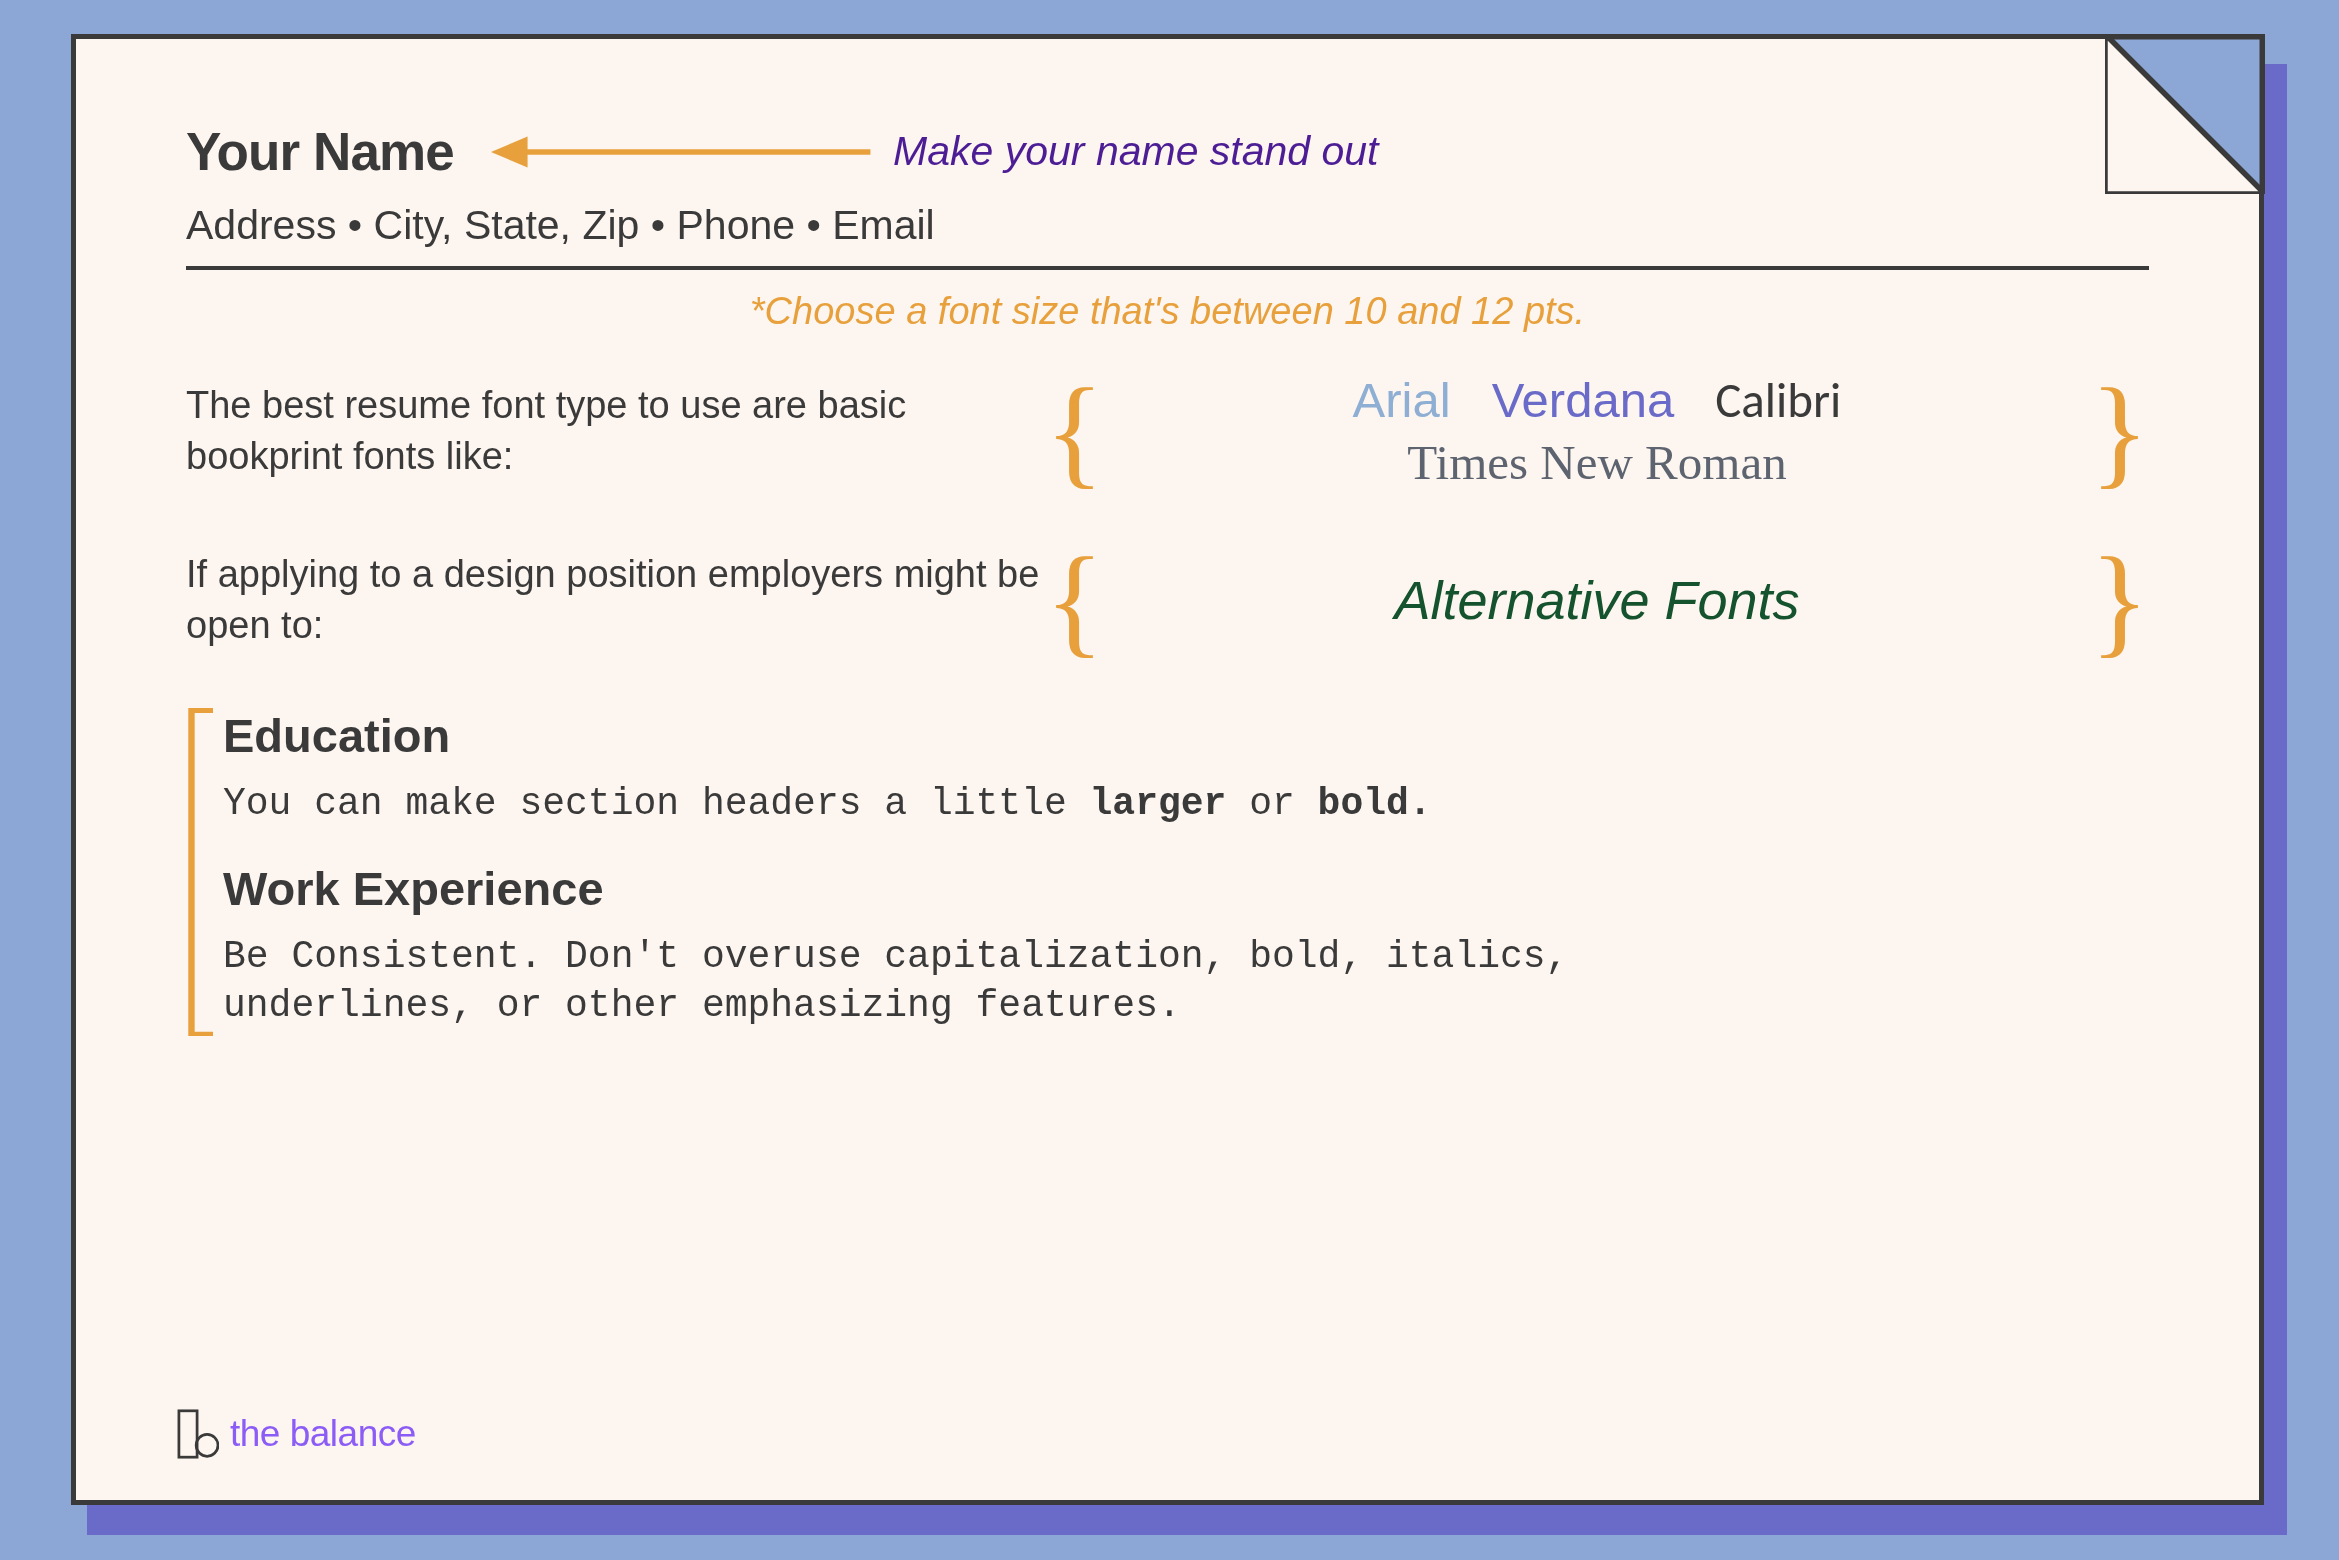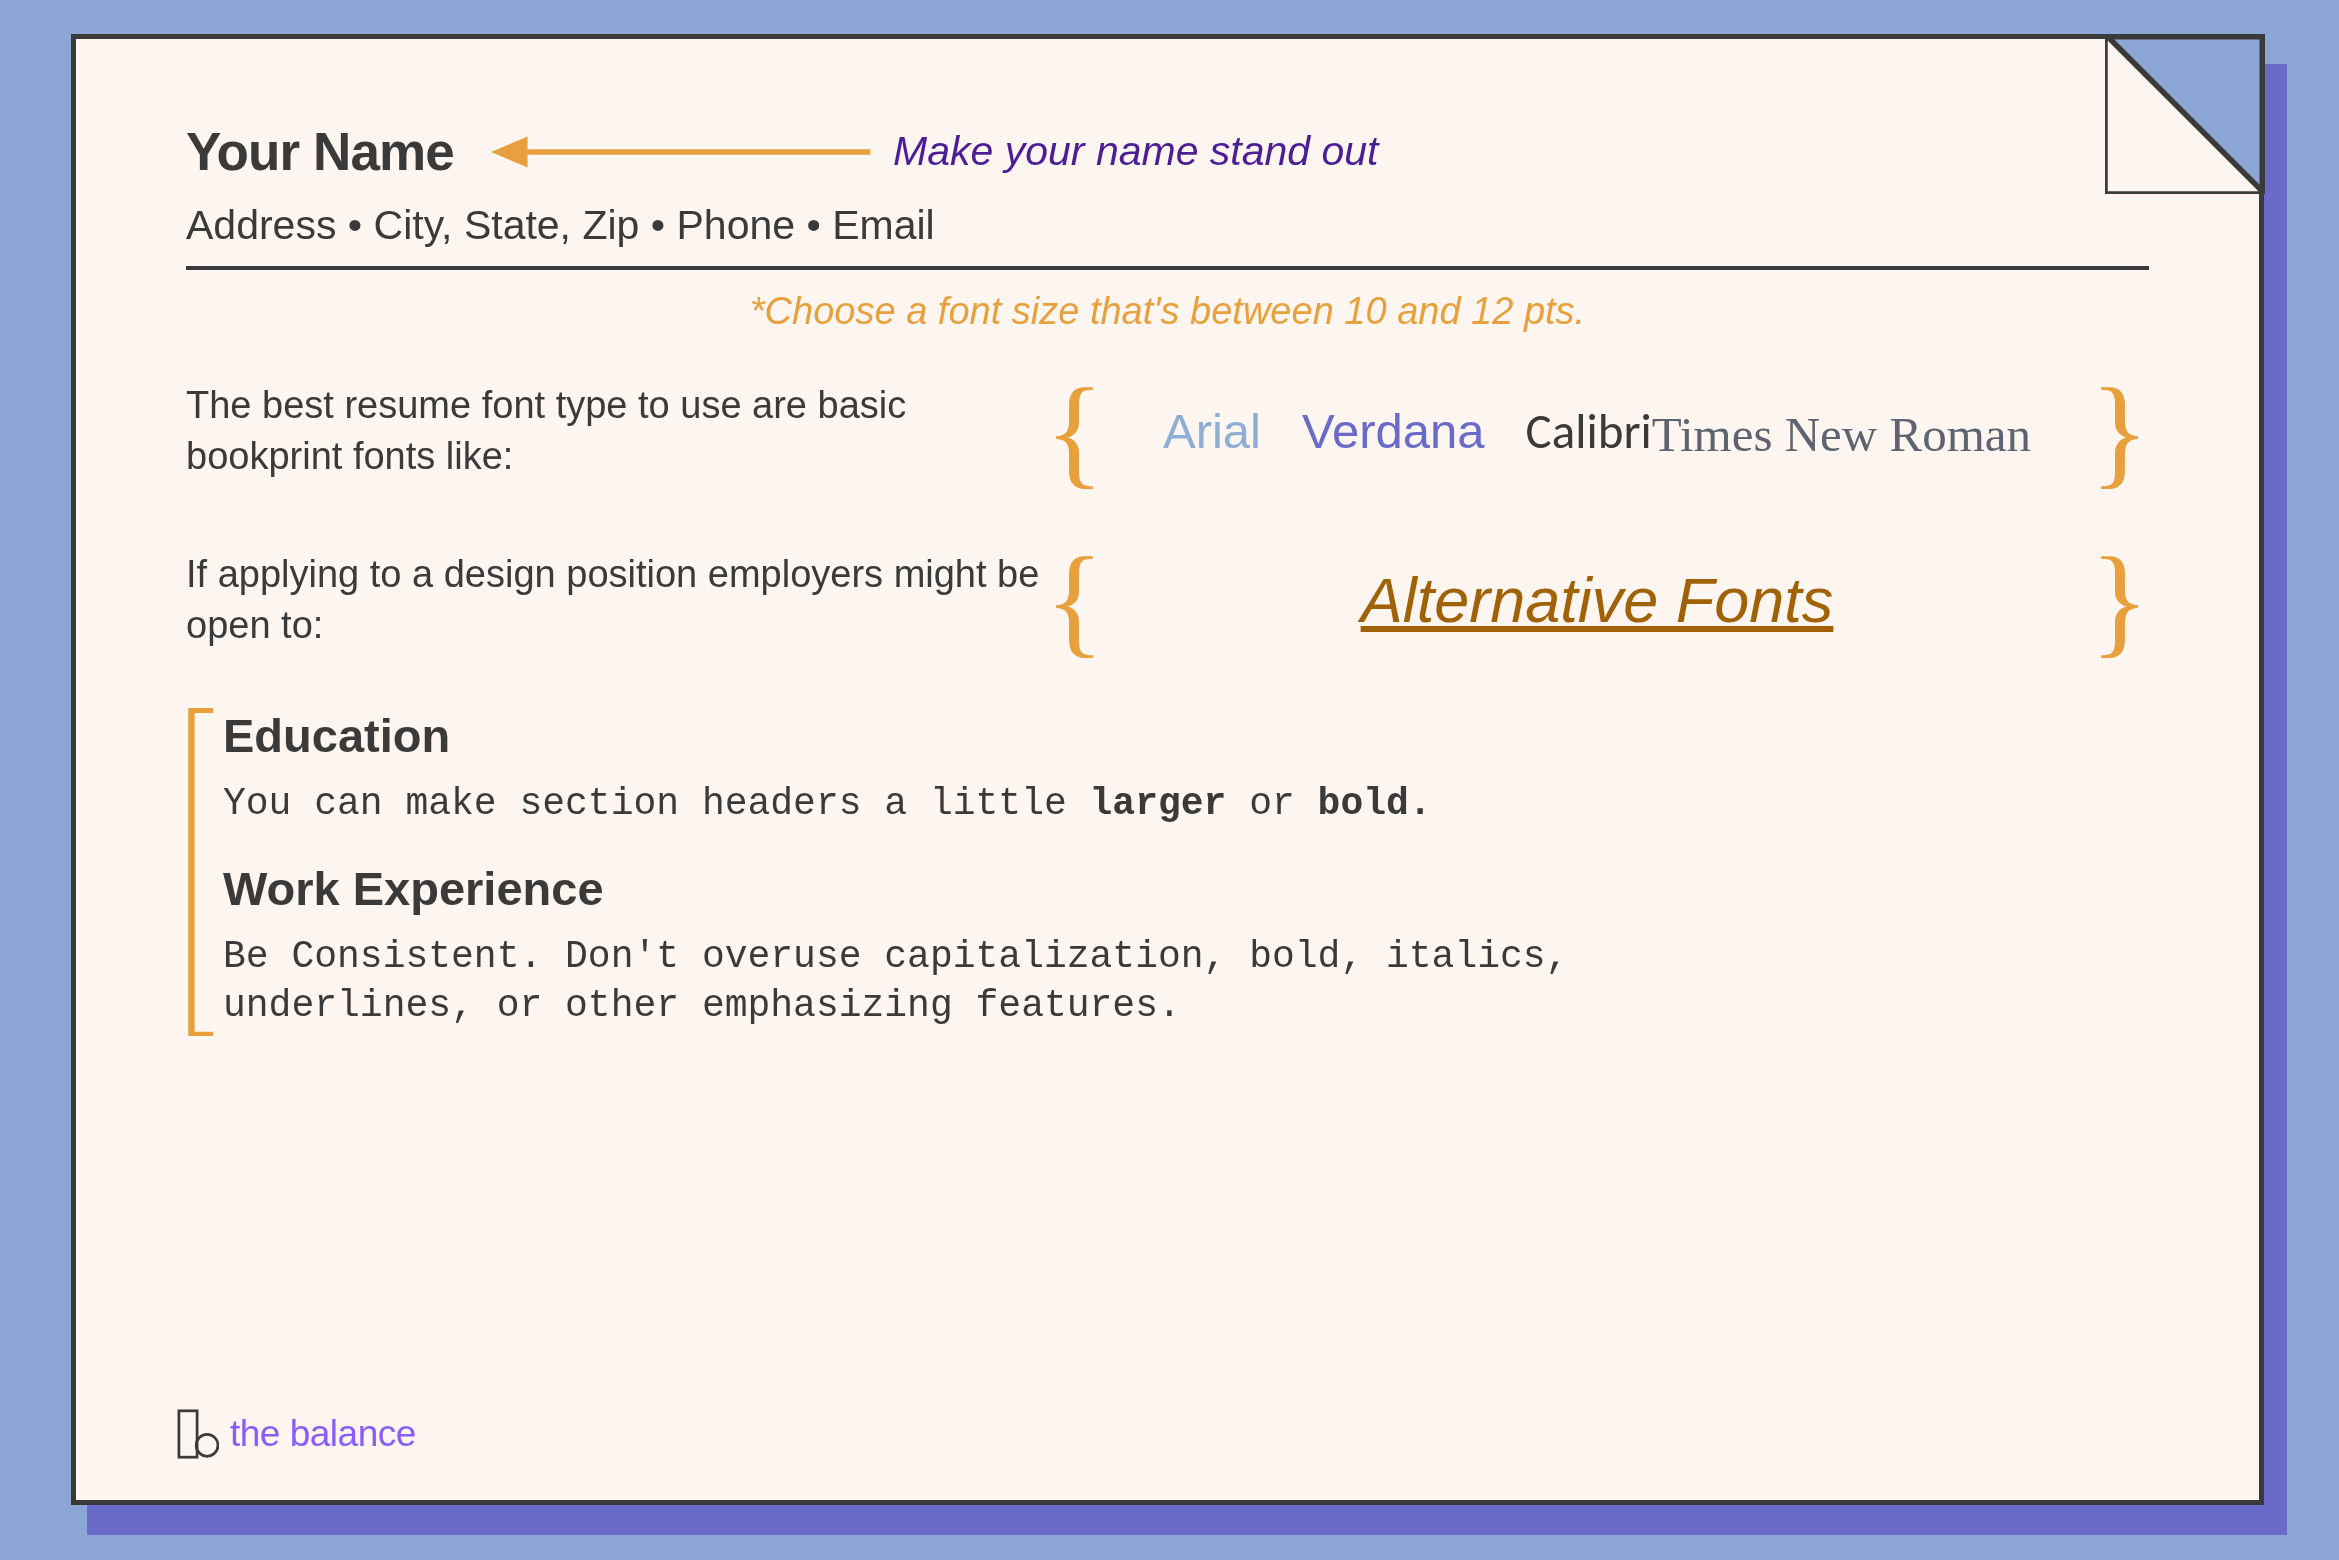--- a/index.html
+++ b/index.html
@@ -115,21 +115,21 @@
     }
     .brace {
       font-size: 123px;
       color: #e7a03b;
       font-family: Georgia, serif;
       line-height: 1;
       font-weight: 400;
     }
     .font-examples {
       display: flex;
-      flex-direction: row;
+      flex-direction: column;
       align-items: center;
       justify-content: center;
       flex: 1;
     }
     .font-line1 {
       display: flex;
       gap: 41px;
       align-items: baseline;
       font-size: 49px;
       line-height: 1.15;
@@ -137,25 +137,24 @@
     .f-arial { color: #8eaed3; font-family: Arial, sans-serif; }
     .f-verdana { color: #6a6bc9; font-family: Verdana, sans-serif; }
     .f-calibri { color: #3a3a3a; font-family: Calibri, Arial, sans-serif; }
     .f-times {
       color: #5d6470;
       font-family: Liberation Serif, serif;
       font-size: 49px;
       margin-top: 5.5px;
     }
     .f-alt {
-      color: #a16207;
+      color: #14532d;
       font-style: italic;
-      font-size: 63px;
+      font-size: 54px;
       font-family: Arial, sans-serif;
-      text-decoration: underline;
     }
     
     .sections-wrap {
       position: relative;
       margin-top: 9.1px;
       padding-left: 37px;
     }
     .bracket-left {
       position: absolute;
       top: 0;

